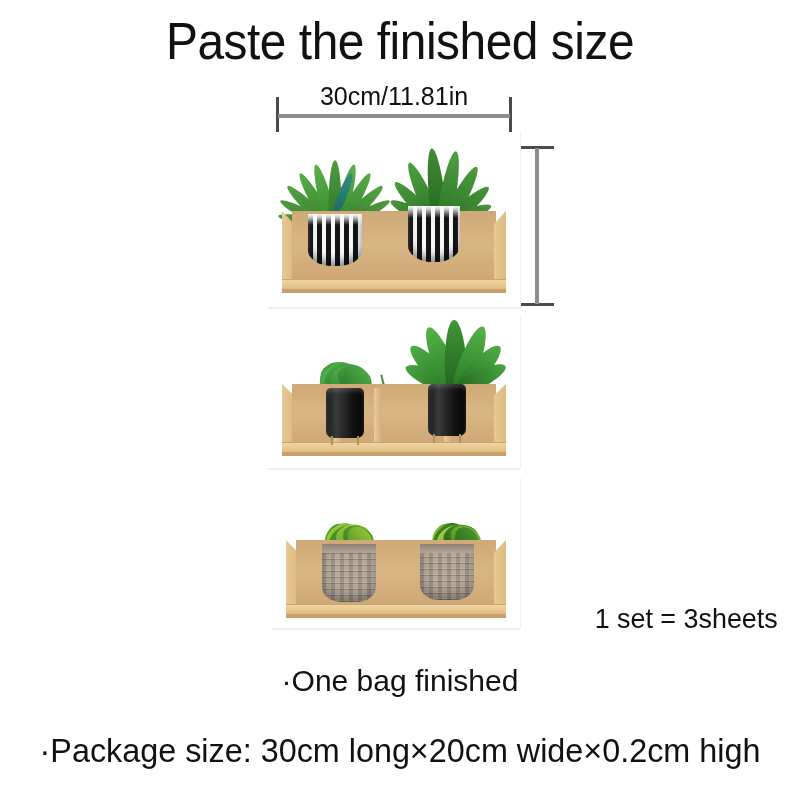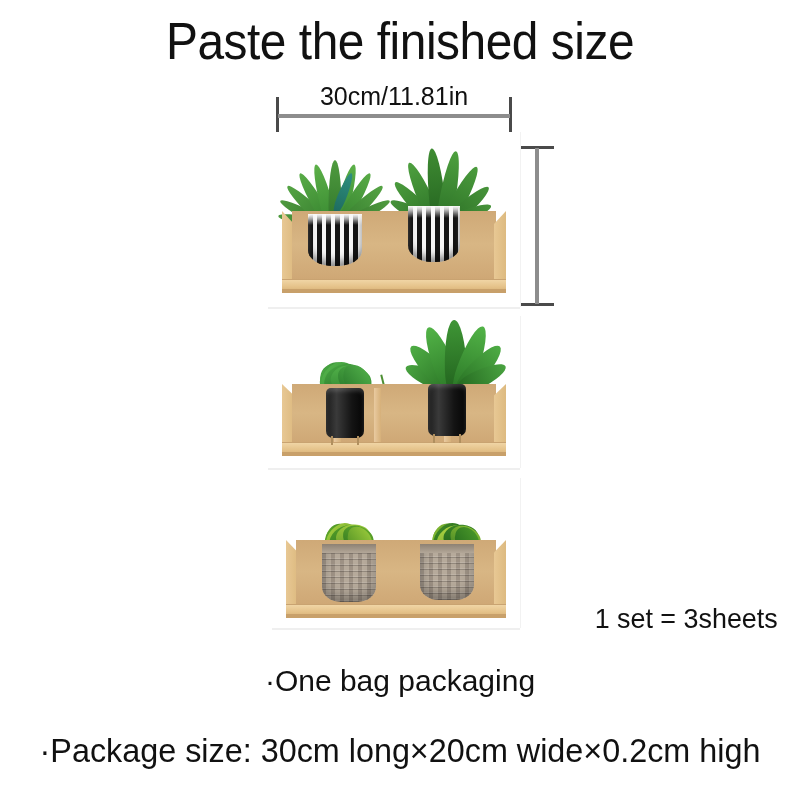--- a/index.html
+++ b/index.html
@@ -432,14 +432,14 @@
 
   <div class="pot" style="left:50px; top:66px; width:54px; height:58px;">
     <div class="pot-basket"></div>
   </div>
   <div class="pot" style="left:148px; top:66px; width:54px; height:56px;">
     <div class="pot-basket"></div>
   </div>
 </div>
 
 <div id="caption-set">1 set = 3sheets</div>
-<div id="caption-bag">·One bag packaging</div>
+<div id="caption-bag">·One bag finished</div>
 <div id="caption-package">·Package size: 30cm long×20cm wide×0.2cm high</div>
 
 </body></html>

